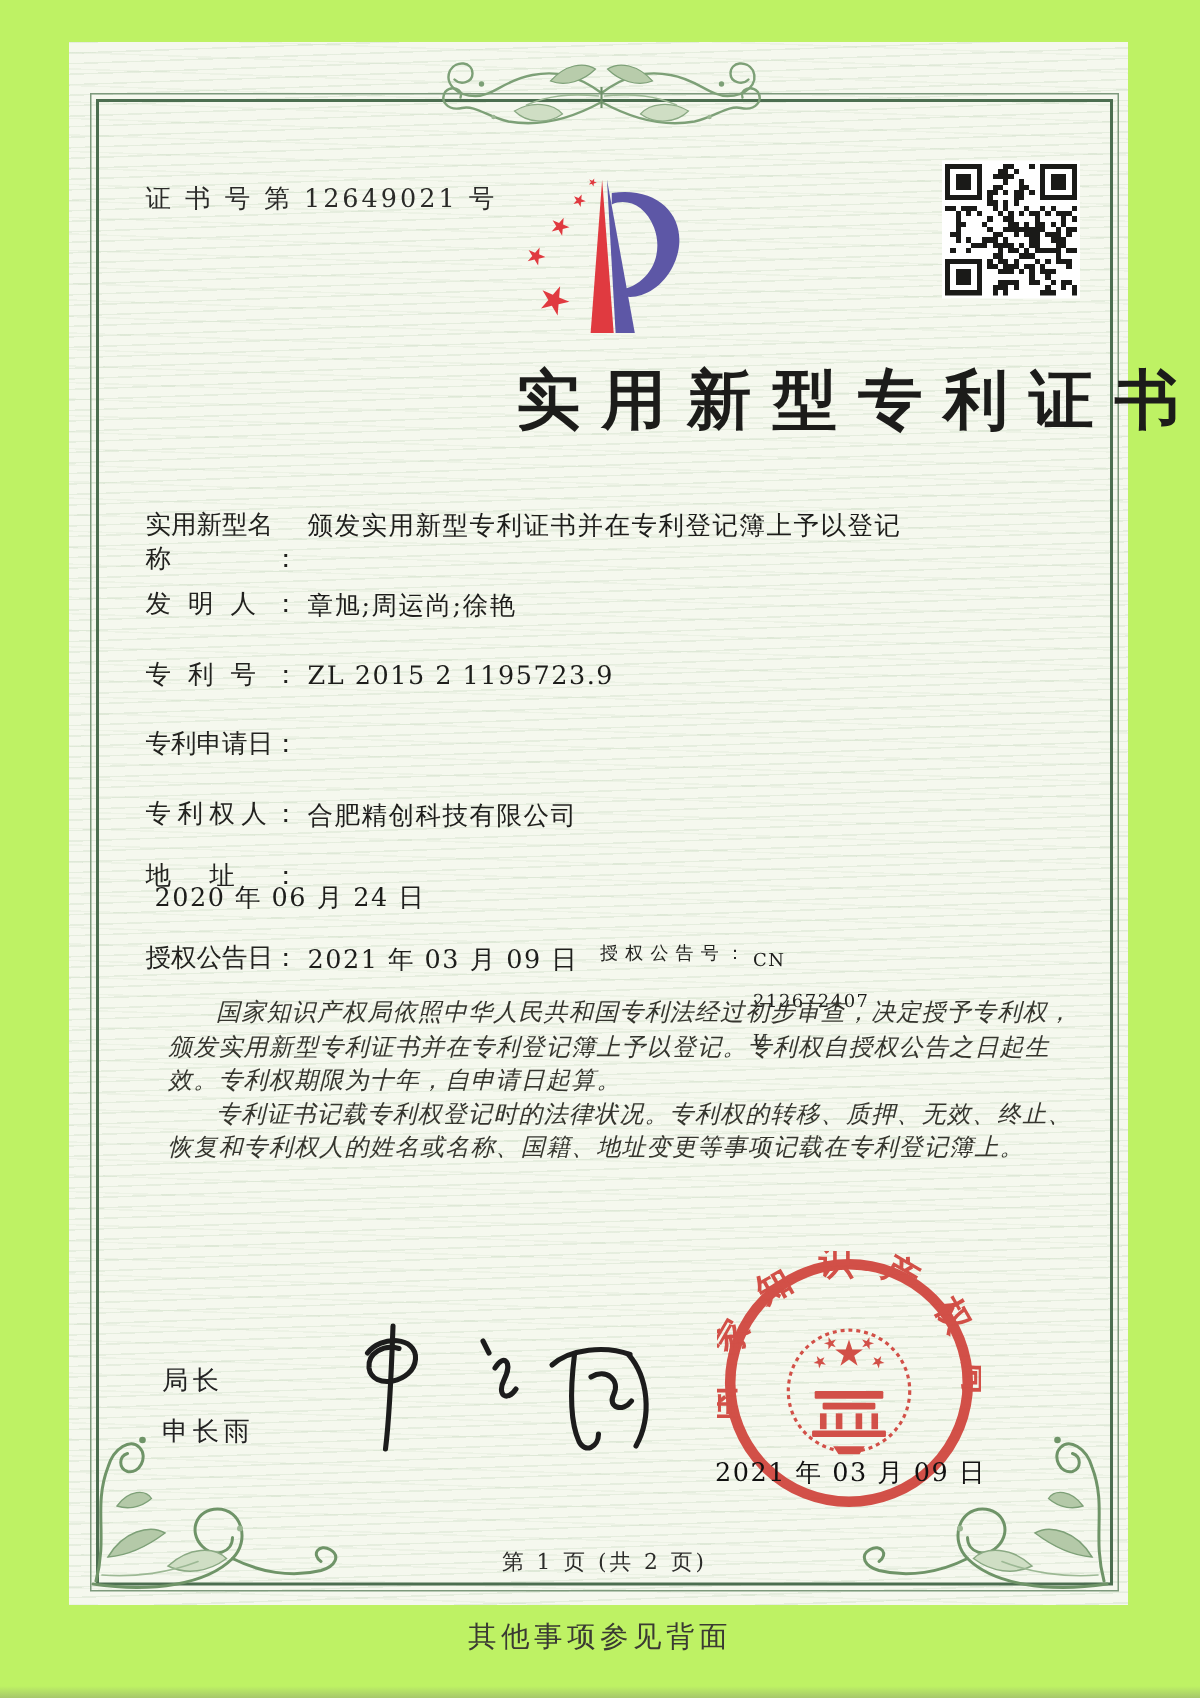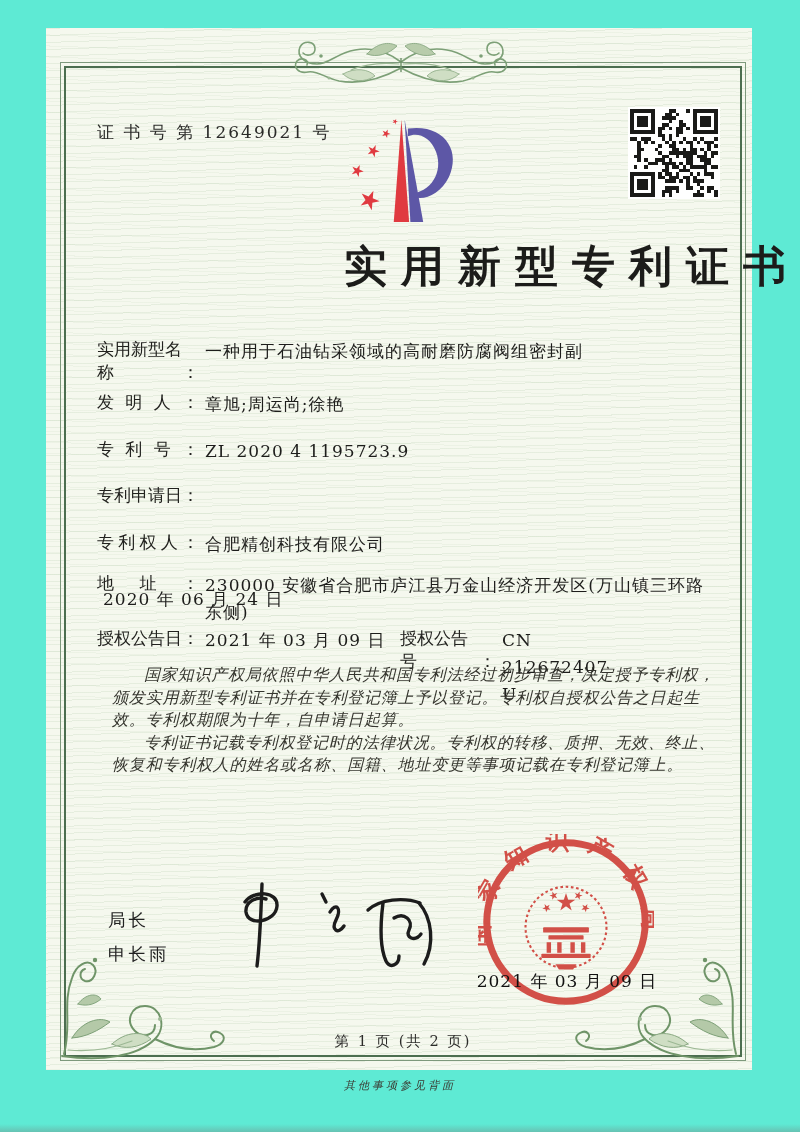--- a/index.html
+++ b/index.html
@@ -1,19 +1,19 @@
 <!DOCTYPE html>
 <html><head>
 <meta charset="utf-8">
 <style>
   * { margin:0; padding:0; box-sizing:border-box; }
   html,body { background:#e8e8e6; }
   .page {
     position:relative; width:800px; height:1132px; margin:0 auto;
-    background:#5eead4; overflow:hidden;
+    background:#bef264; overflow:hidden;
     font-family:"DejaVu Serif","Liberation Serif",serif;
     color:#1f1f1f;
   }
   .texture {
     position:absolute; left:46px; top:28px; width:706px; height:1042px;
     background:
       repeating-linear-gradient(178deg, rgba(148,182,140,0.16) 0 1px, rgba(148,182,140,0) 1px 7px),
       repeating-linear-gradient(2deg, rgba(160,190,150,0.10) 0 1px, rgba(160,190,150,0) 1px 11px),
       #f5f8ee;
   }
@@ -32,21 +32,21 @@
   }
   .fields { position:absolute; left:97px; top:338px; width:618px; }
   .frow { position:absolute; left:0; display:flex; align-items:flex-start; font-size:17px; }
   .flabel {
     display:inline-block; width:102px; text-align-last:justify; text-justify:inter-character;
     flex:0 0 102px; color:#22221f;
   }
   .fvalue { margin-left:6px; max-width:505px; letter-spacing:1px; color:#1d1d1b; line-height:27px; }
   .r0 { top:0px; } .r1 { top:53px; } .r2 { top:100px; } .r3 { top:146px;flex-direction:column; }
   .r4 { top:193px; } .r5 { top:234px; } .r6 { top:289px; }
-  .grant2 { position:absolute; left:303px; top:0; display:flex; font-size:17px; }
+  .grant2 { position:absolute; left:303px; top:0; display:flex; font-size:12px; }
   .grant2 .flabel { width:96px; flex-basis:96px; }
   .paras {
     position:absolute; left:112px; top:664px; width:618px;
     font-size:16px; line-height:22.5px; letter-spacing:0.8px;
     font-style:italic; color:#35352e;
     font-family:"DejaVu Serif","Liberation Serif",serif;
   }
   .paras p { text-indent:2em; margin:0; }
   .officer {
     position:absolute; left:108px; top:903px; font-size:17.5px; letter-spacing:3px;
@@ -57,21 +57,21 @@
   .seal-date {
     position:absolute; left:467px; top:970px; width:200px; text-align:center;
     font-size:17px; letter-spacing:1px; color:#111;
   }
   .page-indicator {
     position:absolute; left:0; top:1032px; width:806px; text-align:center;
     font-size:14.5px; letter-spacing:2px; color:#2c2c2a;
   }
   .back-note {
     position:absolute; left:0; top:1078px; width:800px; text-align:center;
-    font-size:11px; letter-spacing:3px; font-style:italic; color:#3a3a32;
+    font-size:19px; letter-spacing:3px; color:#3a3a32;
   }
   .ornament-top { position:absolute; left:281px; top:34px; width:240px; height:64px; }
   .corner-fl { position:absolute; width:192px; height:124px; }
   .corner-left { left:42px; top:942px; }
   .corner-right { left:566px; top:942px; transform:scaleX(-1); }
   .page-edge {
     position:absolute; left:0; bottom:0; width:800px; height:8px;
     background:linear-gradient(180deg, rgba(0,0,0,0) 0%, rgba(120,120,118,0.35) 100%);
   }
 </style>
@@ -338,41 +338,40 @@
         <rect x="1" y="19" width="5" height="5" fill="#ffffff"></rect>
         <rect x="2" y="20" width="3" height="3" fill="#1a1a18"></rect>
       </svg>
   </div>
 
   <div class="title">实用新型专利证书</div>
 
   <div class="fields">
     <div class="frow r0">
       <span class="flabel">实用新型名称：</span>
-      <span class="fvalue">一种用于石油钻采领域的高耐磨防腐阀组密封副</span>
+      <span class="fvalue">颁发实用新型专利证书并在专利登记簿上予以登记</span>
     </div>
     <div class="frow r1">
       <span class="flabel">发明人：</span>
       <span class="fvalue">章旭;周运尚;徐艳</span>
     </div>
     <div class="frow r2">
       <span class="flabel">专利号：</span>
-      <span class="fvalue">ZL 2020 4 1195723.9</span>
+      <span class="fvalue">ZL 2015 2 1195723.9</span>
     </div>
     <div class="frow r3">
       <span class="flabel">专利申请日：</span>
       <span class="fvalue">2020 年 06 月 24 日</span>
     </div>
     <div class="frow r4">
       <span class="flabel">专利权人：</span>
       <span class="fvalue">合肥精创科技有限公司</span>
     </div>
     <div class="frow r5">
       <span class="flabel">地址：</span>
-      <span class="fvalue">230000 安徽省合肥市庐江县万金山经济开发区(万山镇三环路东侧)</span>
     </div>
     <div class="frow r6">
       <span class="flabel">授权公告日：</span>
       <span class="fvalue">2021 年 03 月 09 日</span>
       <span class="grant2">
         <span class="flabel">授权公告号：</span>
         <span class="fvalue">CN 212672407 U</span>
       </span>
     </div>
   </div>

